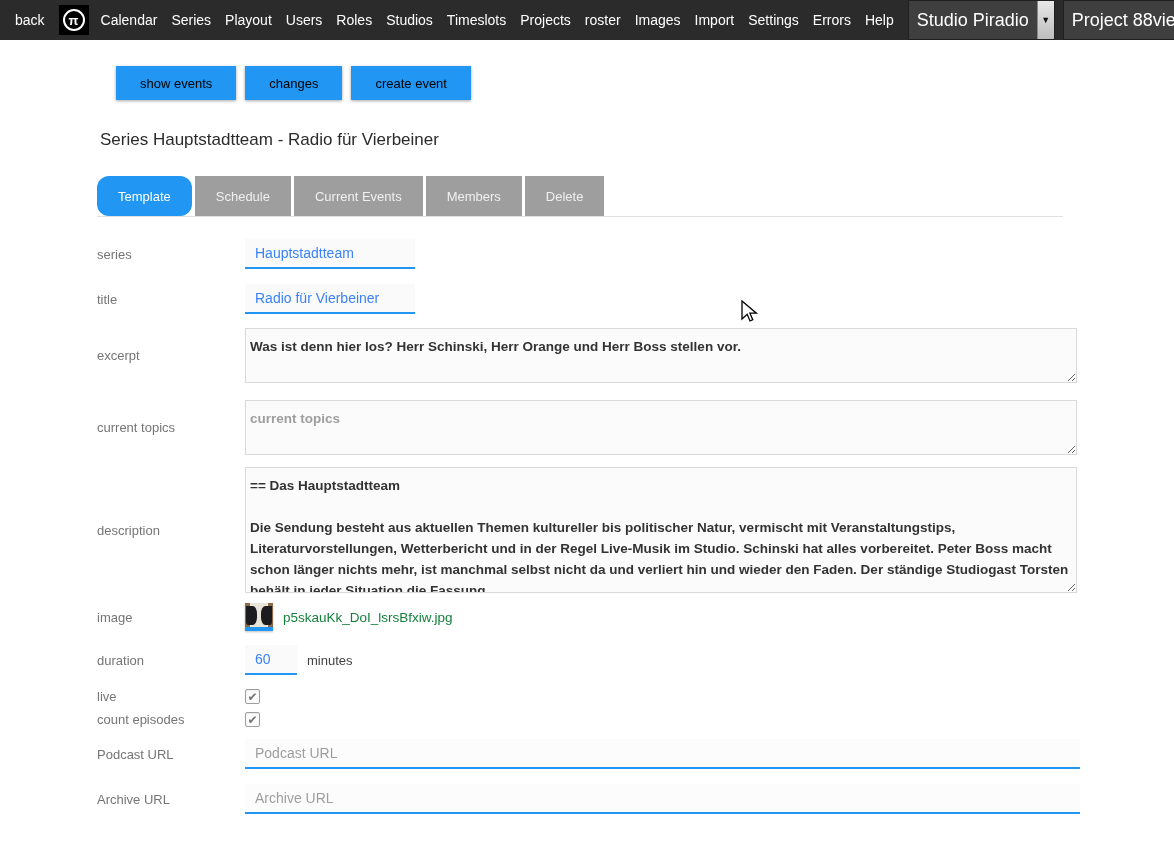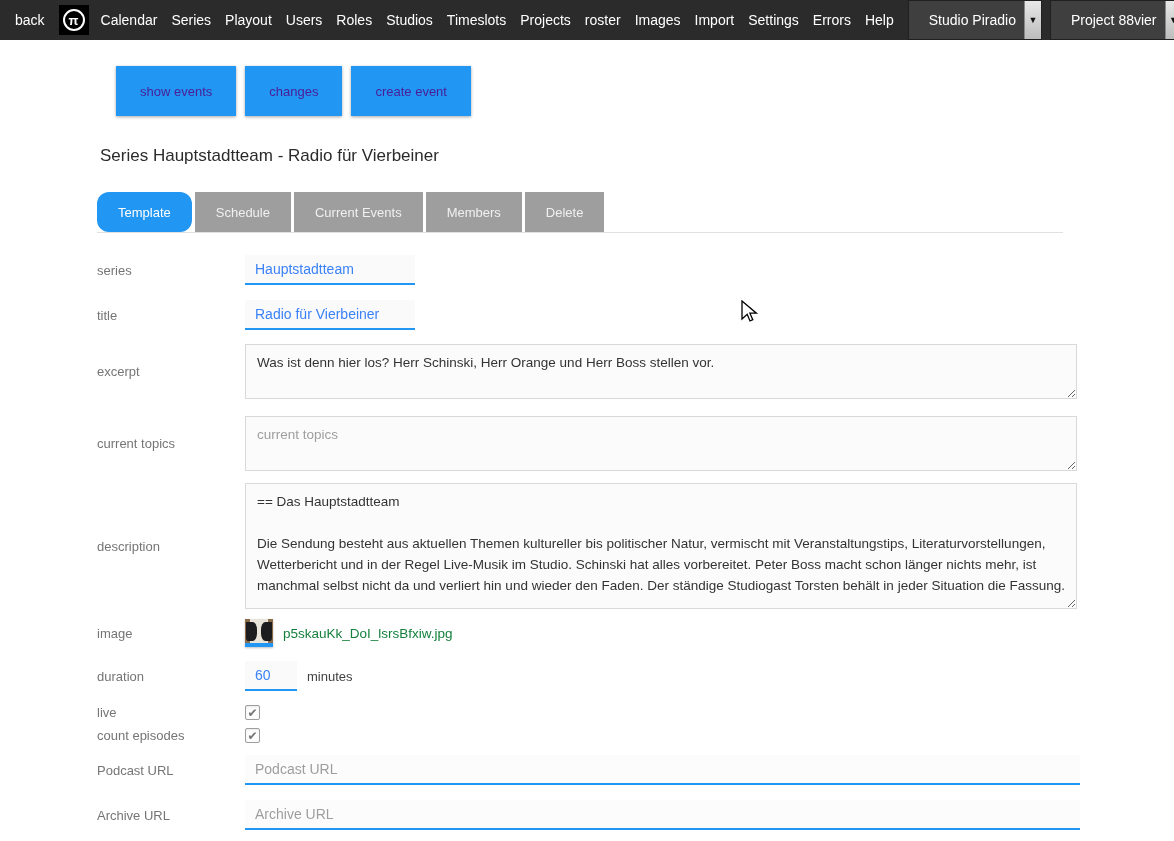--- a/index.html
+++ b/index.html
@@ -23,33 +23,33 @@
   .nav-logo .circle {
     width:22px; height:22px; border:2px solid #fff; border-radius:50%;
     display:flex; align-items:center; justify-content:center;
     color:#fff; font-size:13px; font-weight:bold; line-height:1;
   }
   .nav-select {
     margin-left:0; height:40px; background:#3f3f3f; border:1px solid #202020;
     display:flex; align-items:stretch; cursor:pointer; flex-shrink:0;
   }
   .nav-select:first-of-type { margin-left:auto; }
-  .nav-select .sel-text { display:flex; align-items:center; padding:16px 8px; font-size:14px;margin-left:12px; }
+  .nav-select .sel-text { display:flex; align-items:center; padding:16px 8px; font-size:18px; }
   .nav-select .sel-arrow {
     width:17px; background:linear-gradient(#e8e8e8,#bdbdbd); border-left:1px solid #888;
     display:flex; align-items:center; justify-content:center; color:#111; font-size:9px;
   }
   .nav-gap { width:8px; flex-shrink:0; }
   .logout { color:#e25050; margin:0 12px 0 10px; cursor:pointer; }
 
   
   .toolbar { margin:26px 0 0 116px; display:flex; gap:9px; }
   .btn {
-    background:#2196f3; color:#4c1d95; border:none; font-size:13px;
-    height:50px; padding:0 24px; cursor:pointer;
+    background:#2196f3; color:#000000; border:none; font-size:13px;
+    height:34px; padding:0 24px; cursor:pointer;
     box-shadow:0 1px 3px rgba(0,0,0,0.35);
     font-family:"Liberation Sans", sans-serif;
   }
 
   
   .page-title { margin:30px 0 0 100px; font-size:17px; color:#2b2b2b; }
 
   
   .tabs-wrap { margin:26px 0 0 97px; width:966px; border-bottom:1px solid #e0e0e0; }
   .tabs { display:flex; gap:3px; }
@@ -67,22 +67,22 @@
     height:30px; background:#fafafa; border:none; border-bottom:2px solid #2196f3;
     font-size:14px; padding:0 10px; color:#3b82f6; outline:none;
     font-family:"Liberation Sans", sans-serif;
   }
   .input-sm { width:170px; }
   .input-xs { width:52px; }
   .input-wide { width:840px; background:#fcfcfc; }
   .underline-input::placeholder, textarea::placeholder { color:#9e9e9e; }
   textarea.area {
     width:832px; border:1px solid #d9d9d9; background:#fbfbfb;
-    font-size:13.5px; line-height:1.55; color:#333; padding:8px 11px;
-    font-family:"Liberation Sans", sans-serif; outline:none; resize:both;
+    font-size:13.5px; line-height:1.55; color:#333; padding:8px 4px;
+    font-family:"Liberation Sans", sans-serif; outline:none; resize:both;font-weight:bold;
   }
   .area-sm { height:55px; }
   .area-lg { height:126px; }
   .unit-label { margin-left:10px; font-size:13px; color:#424242; }
 
   .checkbox {
     width:15px; height:15px; border:1px solid #9e9e9e; border-radius:2px;
     background:#fdfdfd; display:flex; align-items:center; justify-content:center;
     color:#757575; font-size:12px; cursor:pointer; box-shadow:inset 0 1px 2px rgba(0,0,0,0.08);
   }

